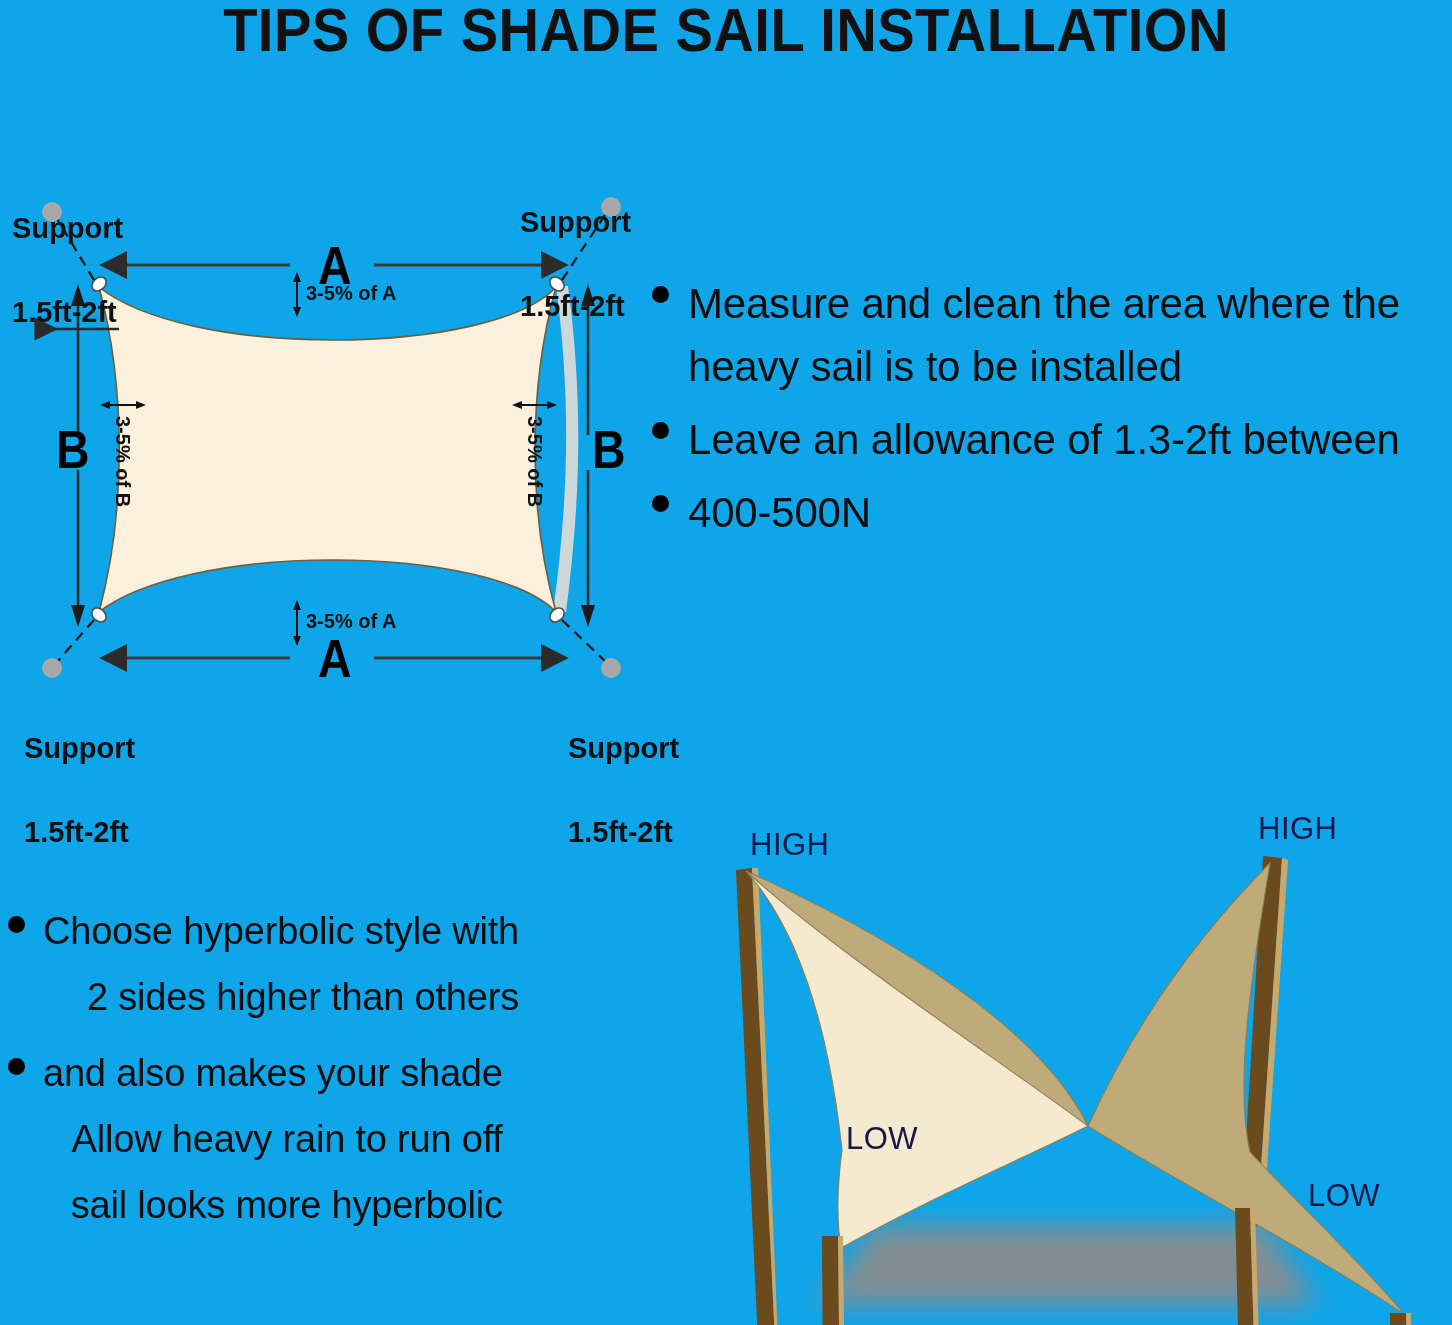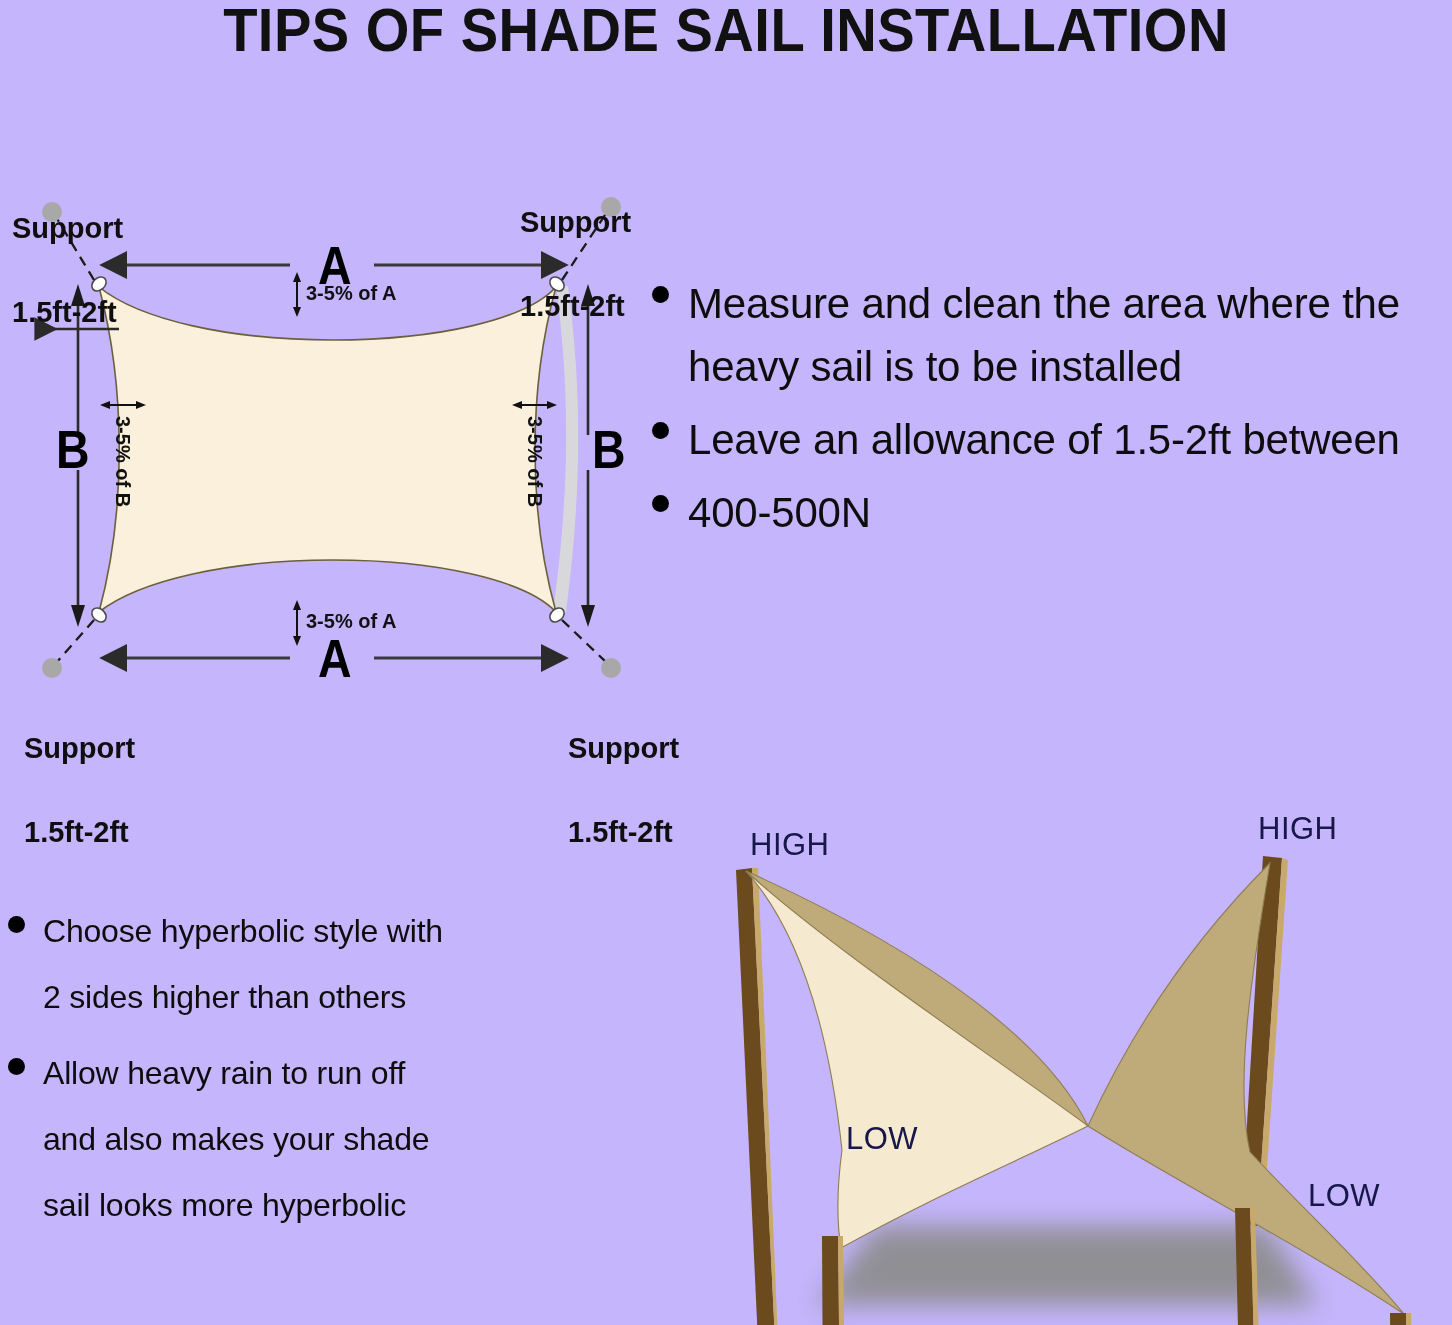--- a/index.html
+++ b/index.html
@@ -9,21 +9,21 @@
     background: #ffffff;
   }
   body {
     font-family: "Liberation Sans", "DejaVu Sans", sans-serif;
     color: #000000;
   }
   #page {
     position: relative;
     width: 1452px;
     height: 1325px;
-    background: #c4b5fd;
+    background: #0ea5e9;
     overflow: hidden;
   }
 
   
   #title {
     position: absolute;
     left: 0;
     top: -2px;
     width: 1452px;
     text-align: center;
@@ -70,21 +70,21 @@
     letter-spacing: -0.2px;
   }
 
   
   #style-list {
     position: absolute;
     left: 8px;
     top: 898px;
     width: 620px;
   }
-  #style-list .tip-text { font-size: 32px; line-height: 66px; }
+  #style-list .tip-text { font-size: 38px; line-height: 66px; text-align: right; }
   #style-list .tip-bullet { margin-top: 18px; margin-right: 18px; }
 
   
   .dlabel {
     font-family: "Liberation Sans Narrow", "Liberation Sans", "DejaVu Sans", sans-serif;
     font-weight: bold;
     color: #0f0f0f;
     white-space: pre;
   }
   .support-label {
@@ -260,21 +260,21 @@
       <div class="tip-bullet"></div>
       <div class="tip-text">
         <div>Measure and clean the area where the</div>
         <div>heavy sail is to be installed</div>
       </div>
     </div>
 
     <div class="tip-row">
       <div class="tip-bullet"></div>
       <div class="tip-text">
-        <div>Leave an allowance of 1.5-2ft between</div>
+        <div>Leave an allowance of 1.3-2ft between</div>
       </div>
     </div>
 
     <div class="tip-row">
       <div class="tip-bullet"></div>
       <div class="tip-text">
         <div>400-500N</div>
       </div>
     </div>
 
@@ -286,22 +286,22 @@
       <div class="tip-bullet"></div>
       <div class="tip-text">
         <div>Choose hyperbolic style with</div>
         <div>2 sides higher than others</div>
       </div>
     </div>
 
     <div class="tip-row">
       <div class="tip-bullet"></div>
       <div class="tip-text">
+        <div>and also makes your shade</div>
         <div>Allow heavy rain to run off</div>
-        <div>and also makes your shade</div>
         <div>sail looks more hyperbolic</div>
       </div>
     </div>
 
   </div>
 
   <div class="abs" style="left:690px; top:808px; width:762px; height:537px;">
 
     <svg width="762" height="537" viewBox="0 0 762 537">
 

